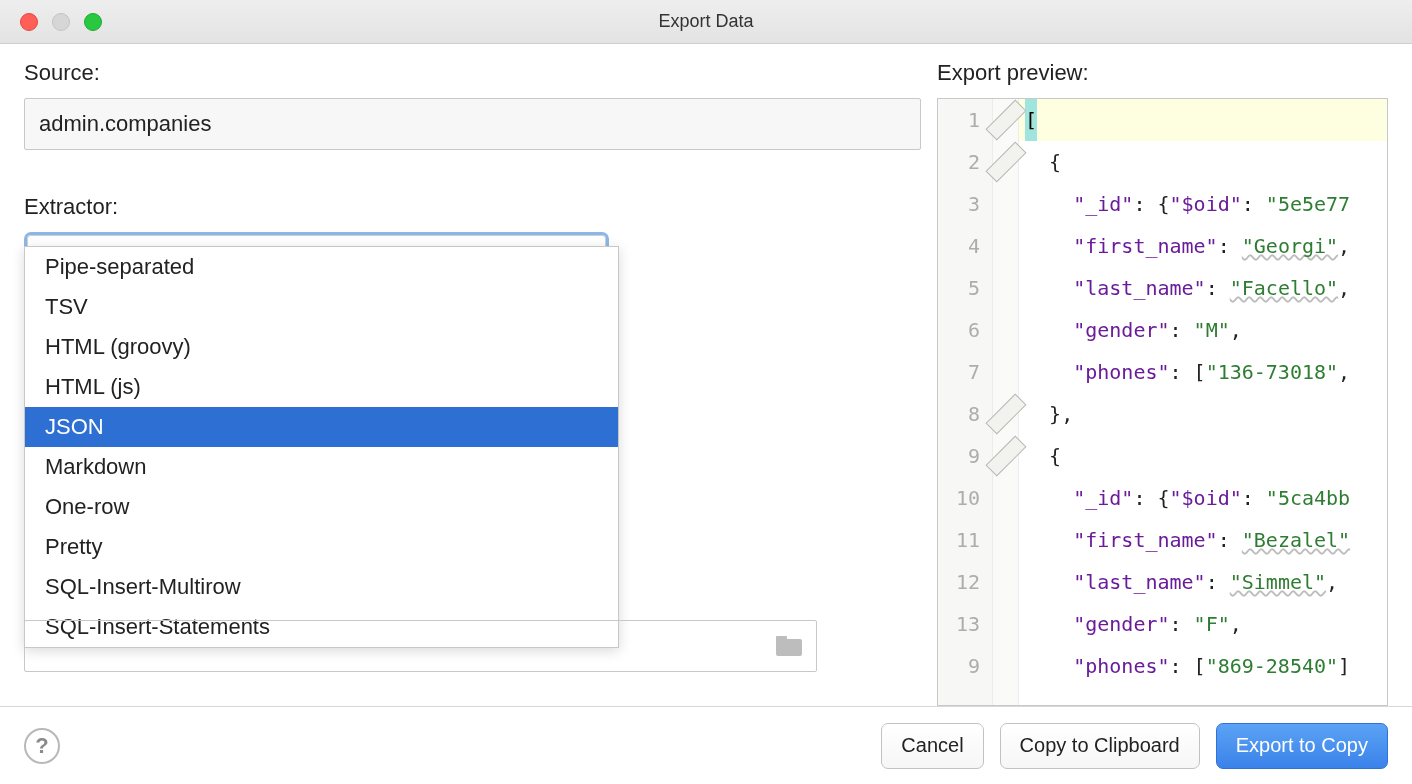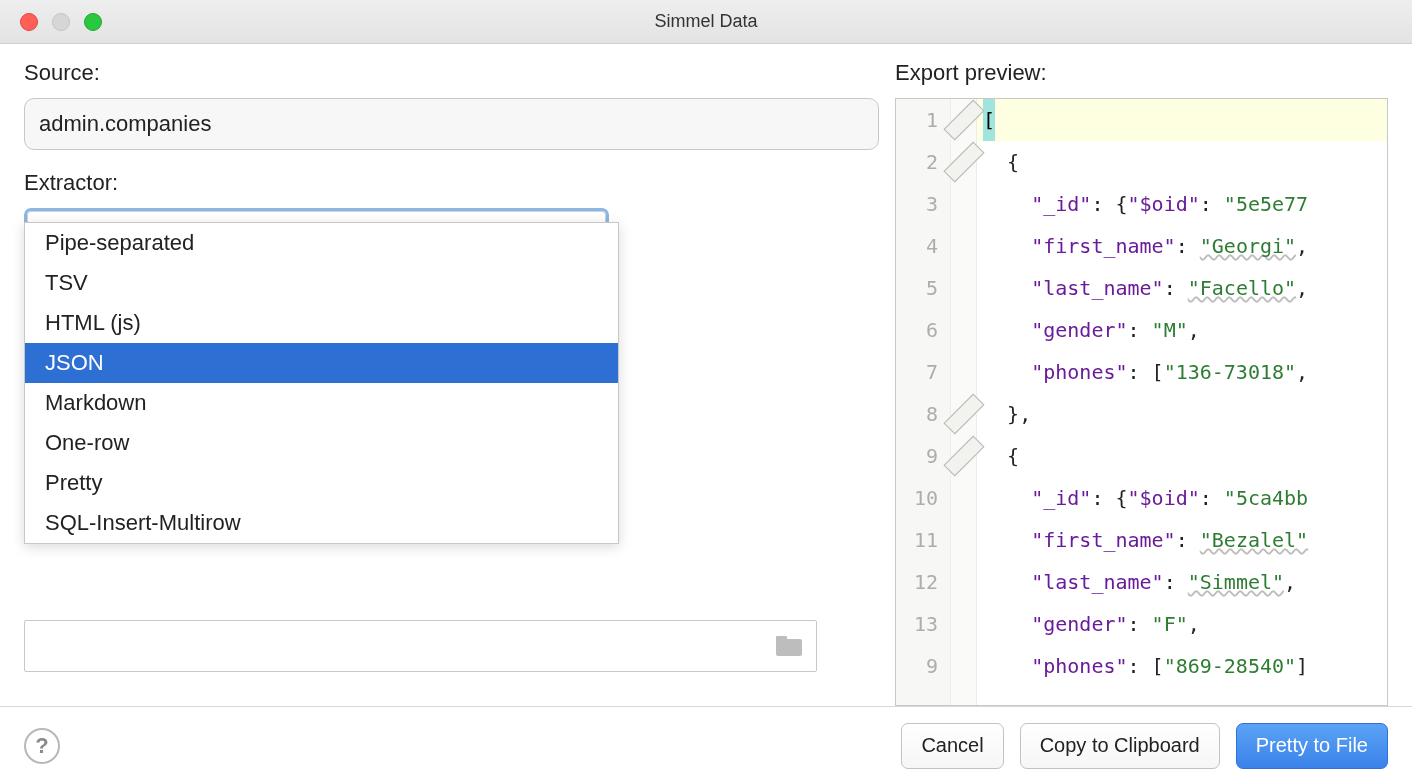--- a/index.html
+++ b/index.html
@@ -45,41 +45,41 @@
   gap: 16px;
   overflow: hidden;
 }
 .left-col {
   flex: 1;
   display: flex;
   flex-direction: column;
   min-width: 0;
 }
 .right-col {
-  width: 493px;
+  width: 451px;
   display: flex;
   flex-direction: column;
 }
 .label {
   font-size: 22px;
   color: #222;
   margin-bottom: 12px;
 }
 .input-field {
   width: 100%;
   height: 52px;
   border: 1px solid #c8c8c8;
   background: #f7f7f7;
   padding: 8px 14px;
   font-size: 22px;
   color: #222;
-  border-radius: 10px;
+  border-radius: 2px;
 }
 .extractor-wrap {
-  margin-top: 20px;
+  margin-top: 44px;
   position: relative;
 }
 .dropdown-button {
   width: 585px;
   height: 50px;
   border: 3.5px solid #8bb7e8;
   border-radius: 7px;
   background: #fff;
   display: flex;
   align-items: center;
@@ -254,43 +254,45 @@
 </style>
 </head>
 <body>
 
 <div class="titlebar">
   <div class="traffic-lights">
     <div class="traffic-light tl-close"></div>
     <div class="traffic-light tl-min"></div>
     <div class="traffic-light tl-max"></div>
   </div>
-  <div class="title">Simmel Data</div>
+  <div class="title">Export Data</div>
 </div>
 
 <div class="content">
   <div class="left-col">
     <div class="label">Source:</div>
     <input class="input-field" value="admin.companies" style="">
 
     <div class="extractor-wrap">
       <div class="label">Extractor:</div>
       <div class="dropdown-button">
         <span>JSON</span>
         <span class="chevron"></span>
       </div>
       <div class="dropdown-menu" id="dropdown-menu">
           <div class="dropdown-item">Pipe-separated</div>
           <div class="dropdown-item">TSV</div>
+          <div class="dropdown-item">HTML (groovy)</div>
           <div class="dropdown-item">HTML (js)</div>
           <div class="dropdown-item selected">JSON</div>
           <div class="dropdown-item">Markdown</div>
           <div class="dropdown-item">One-row</div>
           <div class="dropdown-item">Pretty</div>
           <div class="dropdown-item">SQL-Insert-Multirow</div>
+          <div class="dropdown-item">SQL-Insert-Statements</div>
         </div>
     </div>
   </div>
 
   <div class="right-col">
     <div class="label">Export preview:</div>
     <div class="code-editor">
       <div class="gutter" id="gutter">
           <div>1</div>
           <div>2</div>
@@ -353,14 +355,14 @@
 
 <div class="path-wrap">
   <div class="folder-icon"></div>
 </div>
 
 <div class="footer">
   <div class="help-btn">?</div>
   <div class="spacer"></div>
   <div class="btn">Cancel</div>
   <div class="btn">Copy to Clipboard</div>
-  <div class="btn btn-primary">Pretty to File</div>
+  <div class="btn btn-primary">Export to Copy</div>
 </div>
 
 </body></html>

